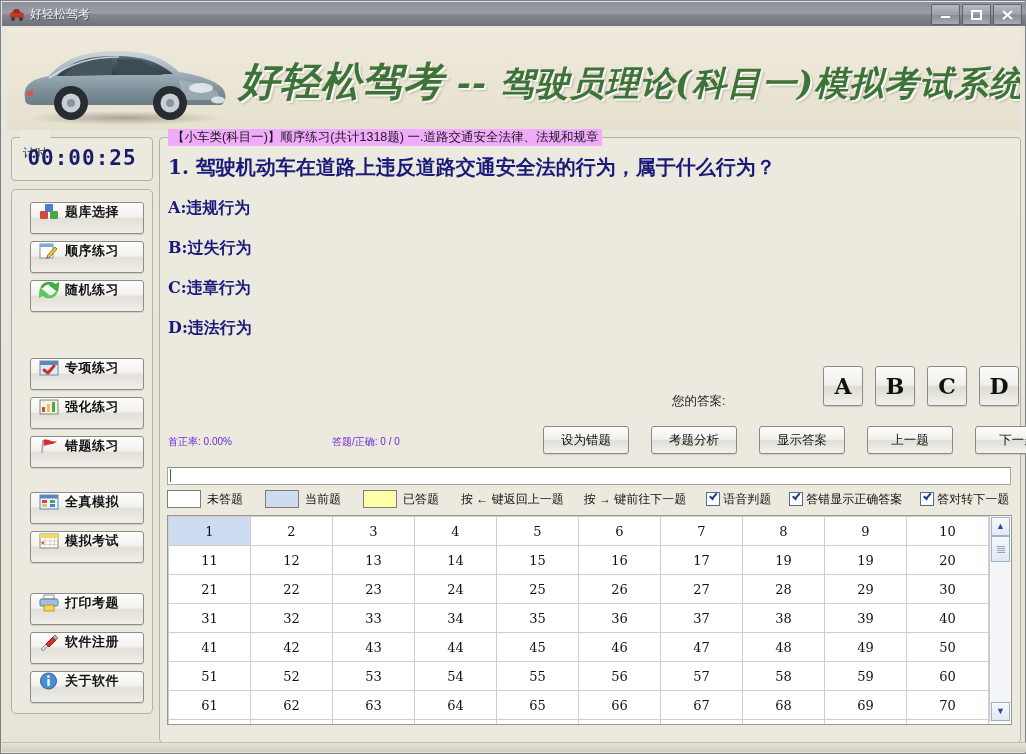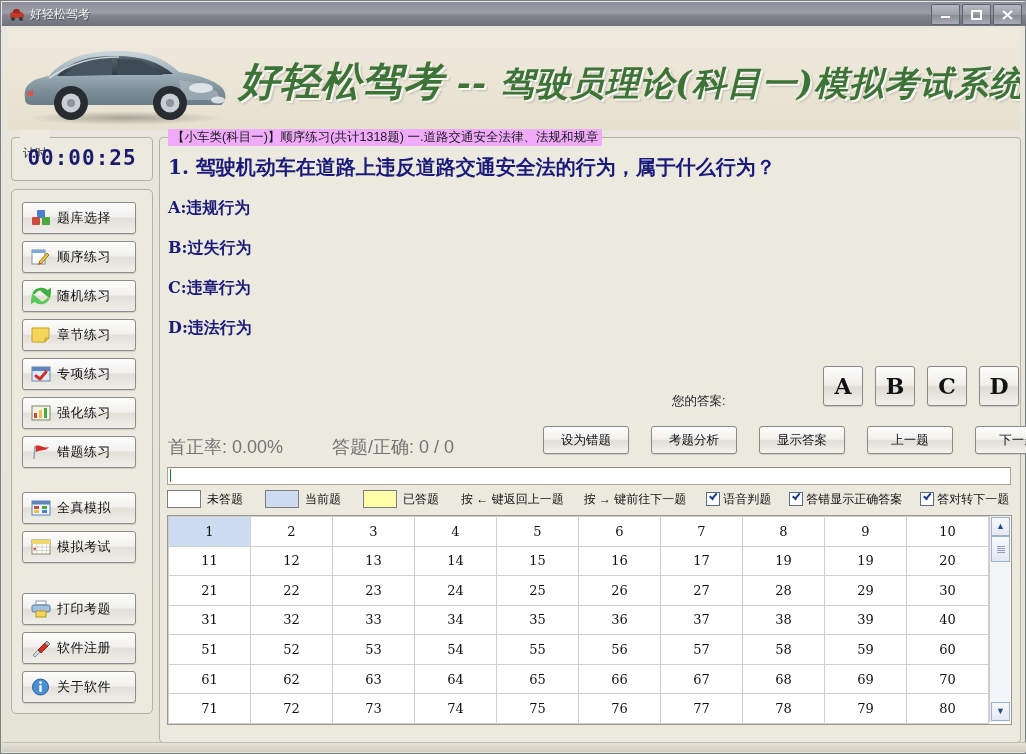--- a/index.html
+++ b/index.html
@@ -109,28 +109,29 @@
   }
 
   .btn-group {
     position: absolute; left: 10px; top: 188px;
     width: 140px; height: 523px;
     border: 1px solid #b6b2a3;
     border-radius: 5px;
     background: #eceade;
   }
   .side-btn {
-    position: absolute; left: 10px;
+    position: absolute; left: 18px;
     width: 112px; height: 30px;
     border: 1px solid #8c8c8c;
     border-radius: 3px;
     background: linear-gradient(180deg,#fdfdfc 0%, #f2f1ed 45%, #e2e0d8 52%, #efeee8 100%);
     box-shadow: 0 1px 1px rgba(0,0,0,.12);
-    display: flex; align-items: center;
+    display: flex; 
     cursor: default;
+    font-weight: bold;
   }
   .side-btn .sb-icon {
     width: 20px; height: 18px; margin-left: 8px; margin-right: 6px;
     position: relative; flex: none;
   }
   .side-btn .sb-label {
     font-size: 13px; color: #111; letter-spacing: .5px;
   }
 
   
@@ -174,21 +175,21 @@
     border: 1px solid #8a8a8a; border-radius: 3px;
     background: linear-gradient(180deg,#fcfcfb 0%, #f0efe9 46%, #ddddd4 53%, #f1f0ea 100%);
     display: flex; align-items: center; justify-content: center;
     font-family: "DejaVu Serif","Liberation Serif",serif;
     font-size: 22px; font-weight: bold; color: #111;
     box-shadow: 0 1px 1px rgba(0,0,0,.15);
   }
 
   .stat {
     position: absolute; top: 297px;
-    font-size: 18px; color: #737373;
+    font-size: 10px; color: #6d28d9;
   }
   .stat.first { left: 8px; }
   .stat.second { left: 172px; }
 
   .action-row {
     position: absolute; left: 383px; top: 288px;
     display: flex; gap: 22px; text-align: right;
   }
   .action-btn {
     width: 84px; height: 26px;
@@ -406,29 +407,20 @@
     <div class="side-btn" style="top:90px">
       <span class="sb-icon">
         <svg width="20" height="18" viewBox="0 0 20 18">
           <path d="M3 6 C6 1 14 1 16 5 L13 5 L18 9 L19 3 L16 5" fill="none" stroke="#3fae3f" stroke-width="2.6" stroke-linecap="round"></path>
           <path d="M17 12 C14 17 6 17 4 13 L7 13 L2 9 L1 15 L4 13" fill="none" stroke="#5bc85b" stroke-width="2.6" stroke-linecap="round"></path>
         </svg>
       </span>
       <span class="sb-label">随机练习</span>
     </div>
 
-    <div class="side-btn" style="top:129px">
-      <span class="sb-icon">
-        <svg width="20" height="18" viewBox="0 0 20 18">
-          <path d="M1 2 H18 V12 L14 16 H1 Z" fill="#f6d65a" stroke="#c4a426"></path>
-          <path d="M18 12 L14 12 L14 16 Z" fill="#e8c243" stroke="#c4a426"></path>
-        </svg>
-      </span>
-      <span class="sb-label">章节练习</span>
-    </div>
 
     <div class="side-btn" style="top:168px">
       <span class="sb-icon">
         <svg width="20" height="18" viewBox="0 0 20 18">
           <rect x="1" y="2" width="18" height="14" fill="#dfeaf7" stroke="#6d86a8"></rect>
           <rect x="1" y="2" width="18" height="4" fill="#5d86bd"></rect>
           <path d="M5 11 L9 14 L15 7" stroke="#cf2f26" stroke-width="3" fill="none" stroke-linecap="round" stroke-linejoin="round"></path>
         </svg>
       </span>
       <span class="sb-label">专项练习</span>
@@ -621,20 +613,32 @@
               <td>31</td>
               <td>32</td>
               <td>33</td>
               <td>34</td>
               <td>35</td>
               <td>36</td>
               <td>37</td>
               <td>38</td>
               <td>39</td>
               <td>40</td>
+            </tr>
+            <tr>
+              <td>41</td>
+              <td>42</td>
+              <td>43</td>
+              <td>44</td>
+              <td>45</td>
+              <td>46</td>
+              <td>47</td>
+              <td>48</td>
+              <td>49</td>
+              <td>50</td>
             </tr>
             <tr>
               <td>51</td>
               <td>52</td>
               <td>53</td>
               <td>54</td>
               <td>55</td>
               <td>56</td>
               <td>57</td>
               <td>58</td>

